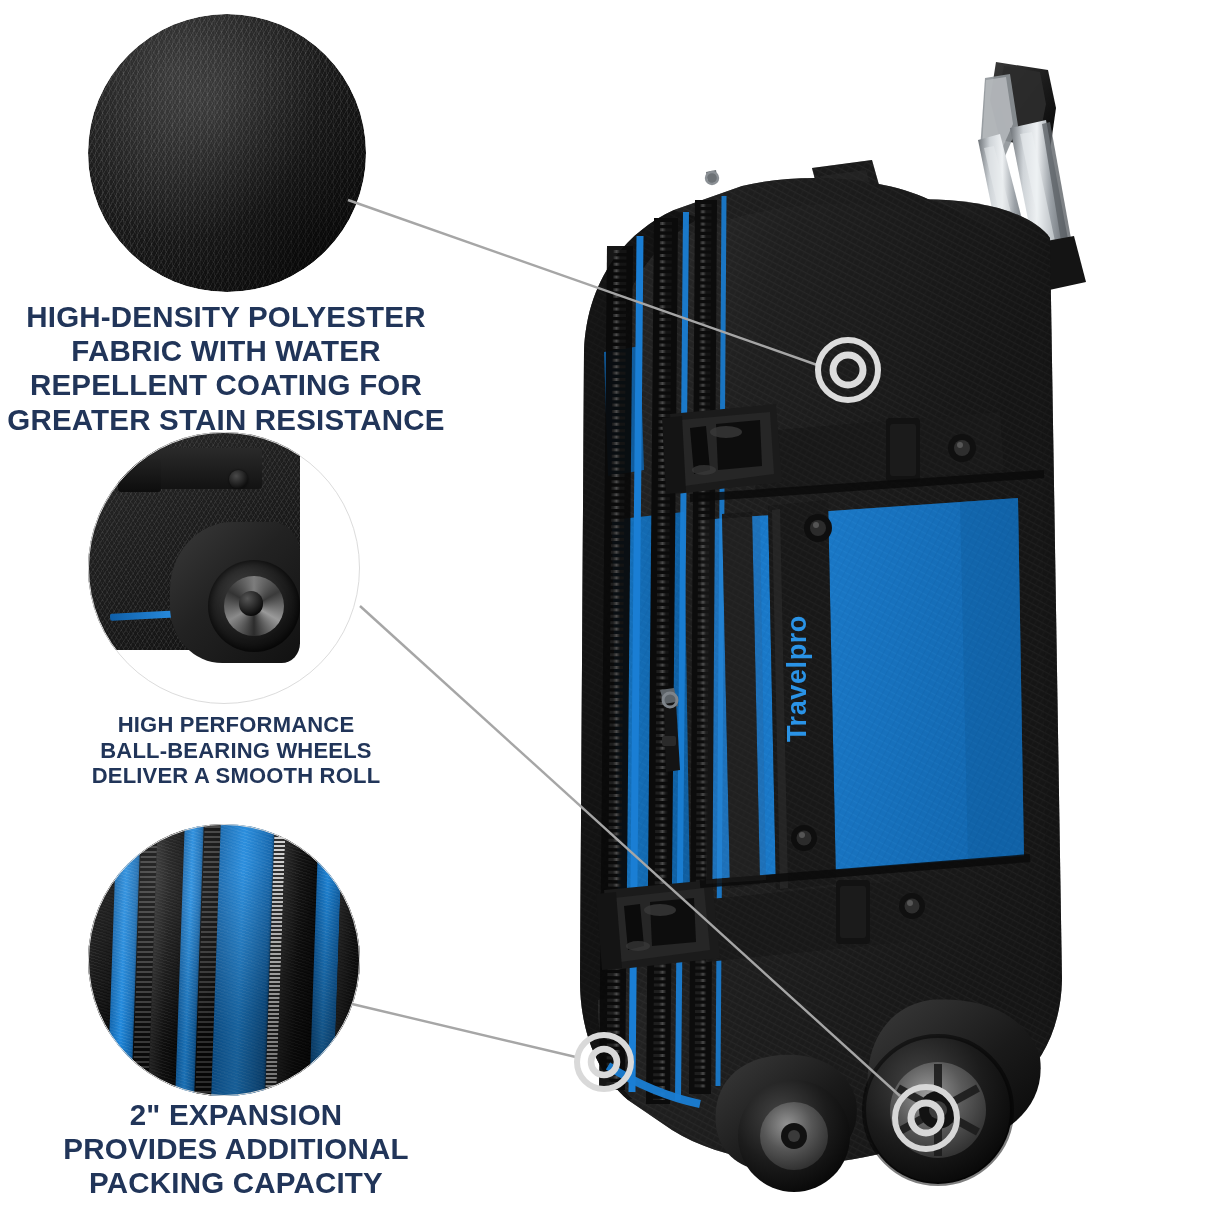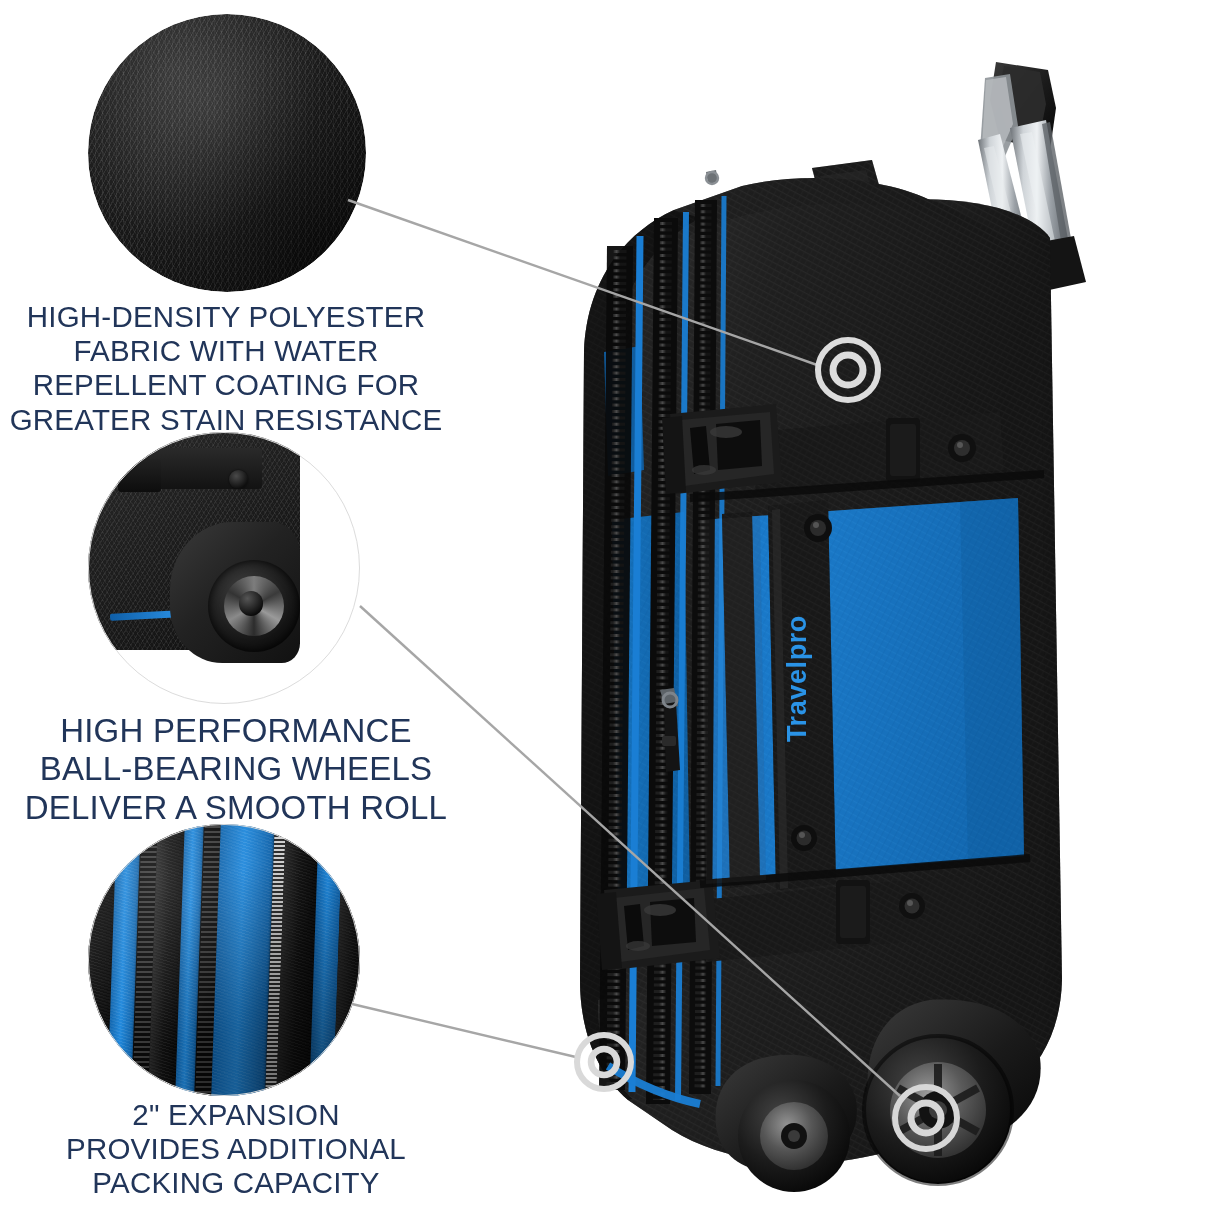--- a/index.html
+++ b/index.html
@@ -17,28 +17,28 @@
     width: 1214px; height: 1214px;
     background: #ffffff;
   }
 
   
   .caption {
     position: absolute;
     text-align: center;
     color: #213559;
     font-family: "Liberation Sans", sans-serif;
-    font-weight: 400;
+    font-weight: 700;
     letter-spacing: 0.2px;
     line-height: 1.16;
     white-space: pre-line;
     user-select: none;
   }
   #caption-fabric   { left: 0px;  top: 300px;  width: 452px; font-size: 29.5px; }
-  #caption-wheels   { left: 10px; top: 712px;  width: 452px; font-size: 33px; }
+  #caption-wheels   { left: 10px; top: 712px;  width: 452px; font-size: 22px; }
   #caption-expansion{ left: 10px; top: 1098px; width: 452px; font-size: 29.5px; }
 
   
   .detail-circle {
     position: absolute;
     border-radius: 50%;
     overflow: hidden;
     background: #ffffff;
   }
   .detail-circle .inner {

